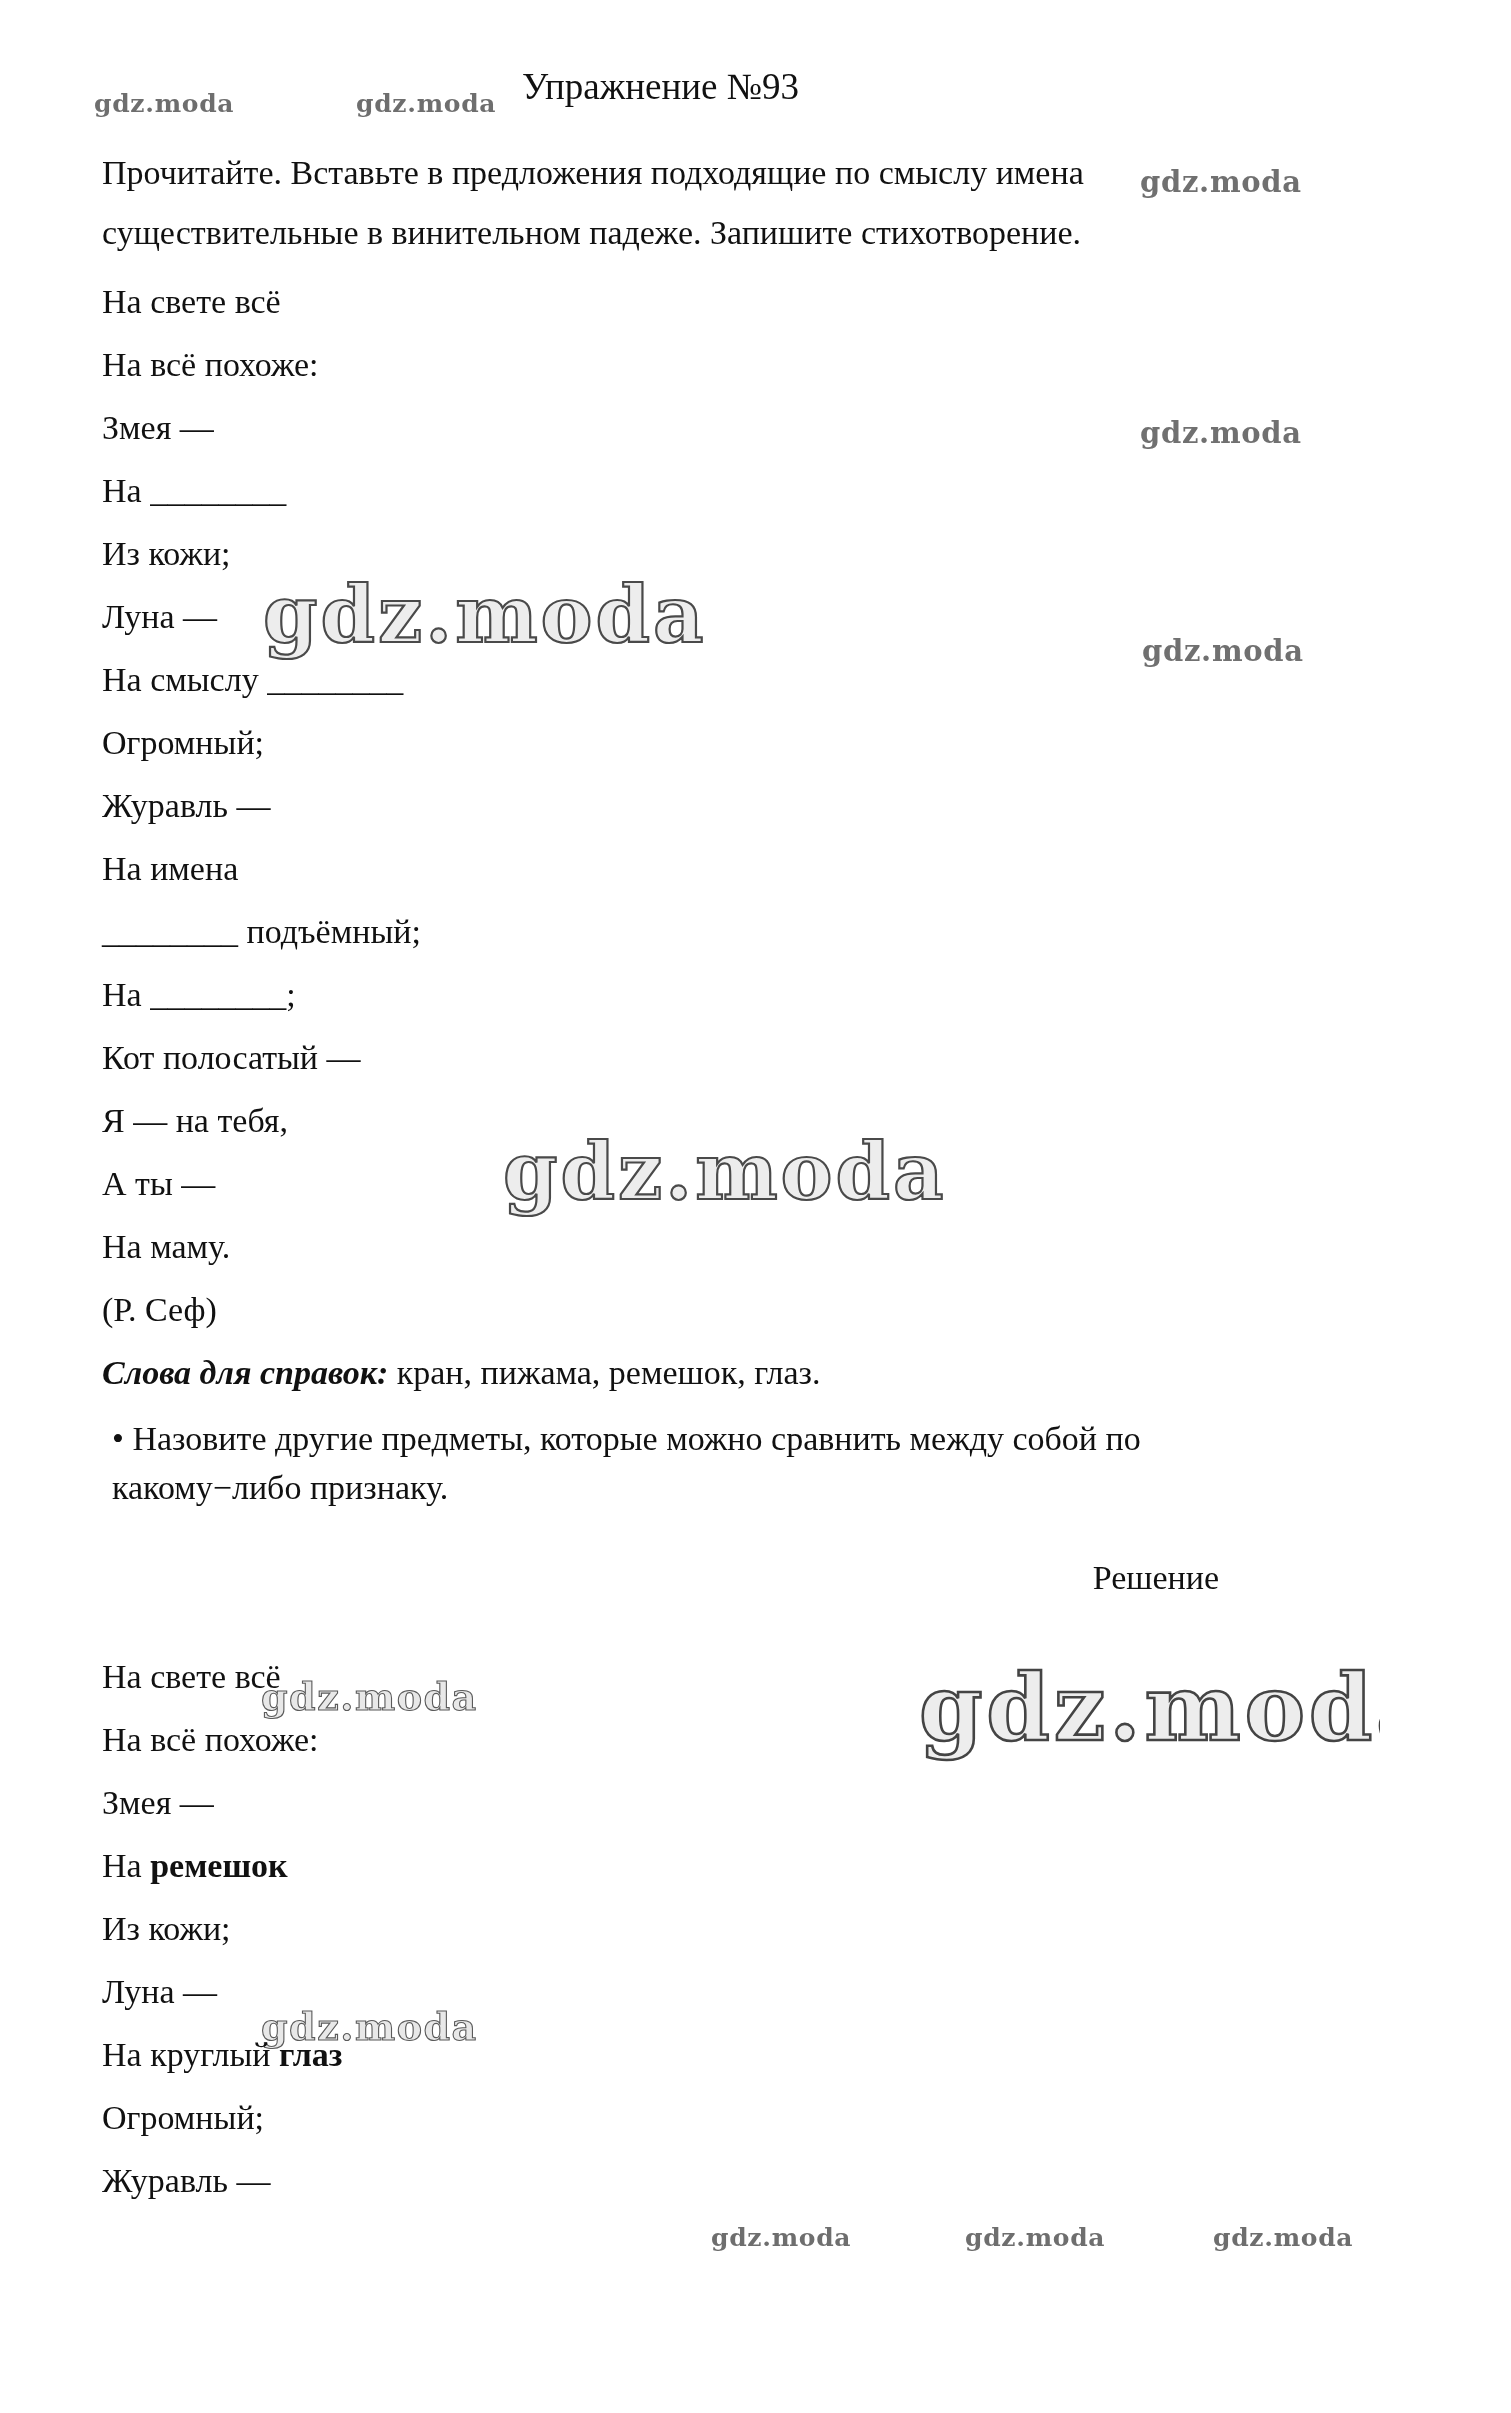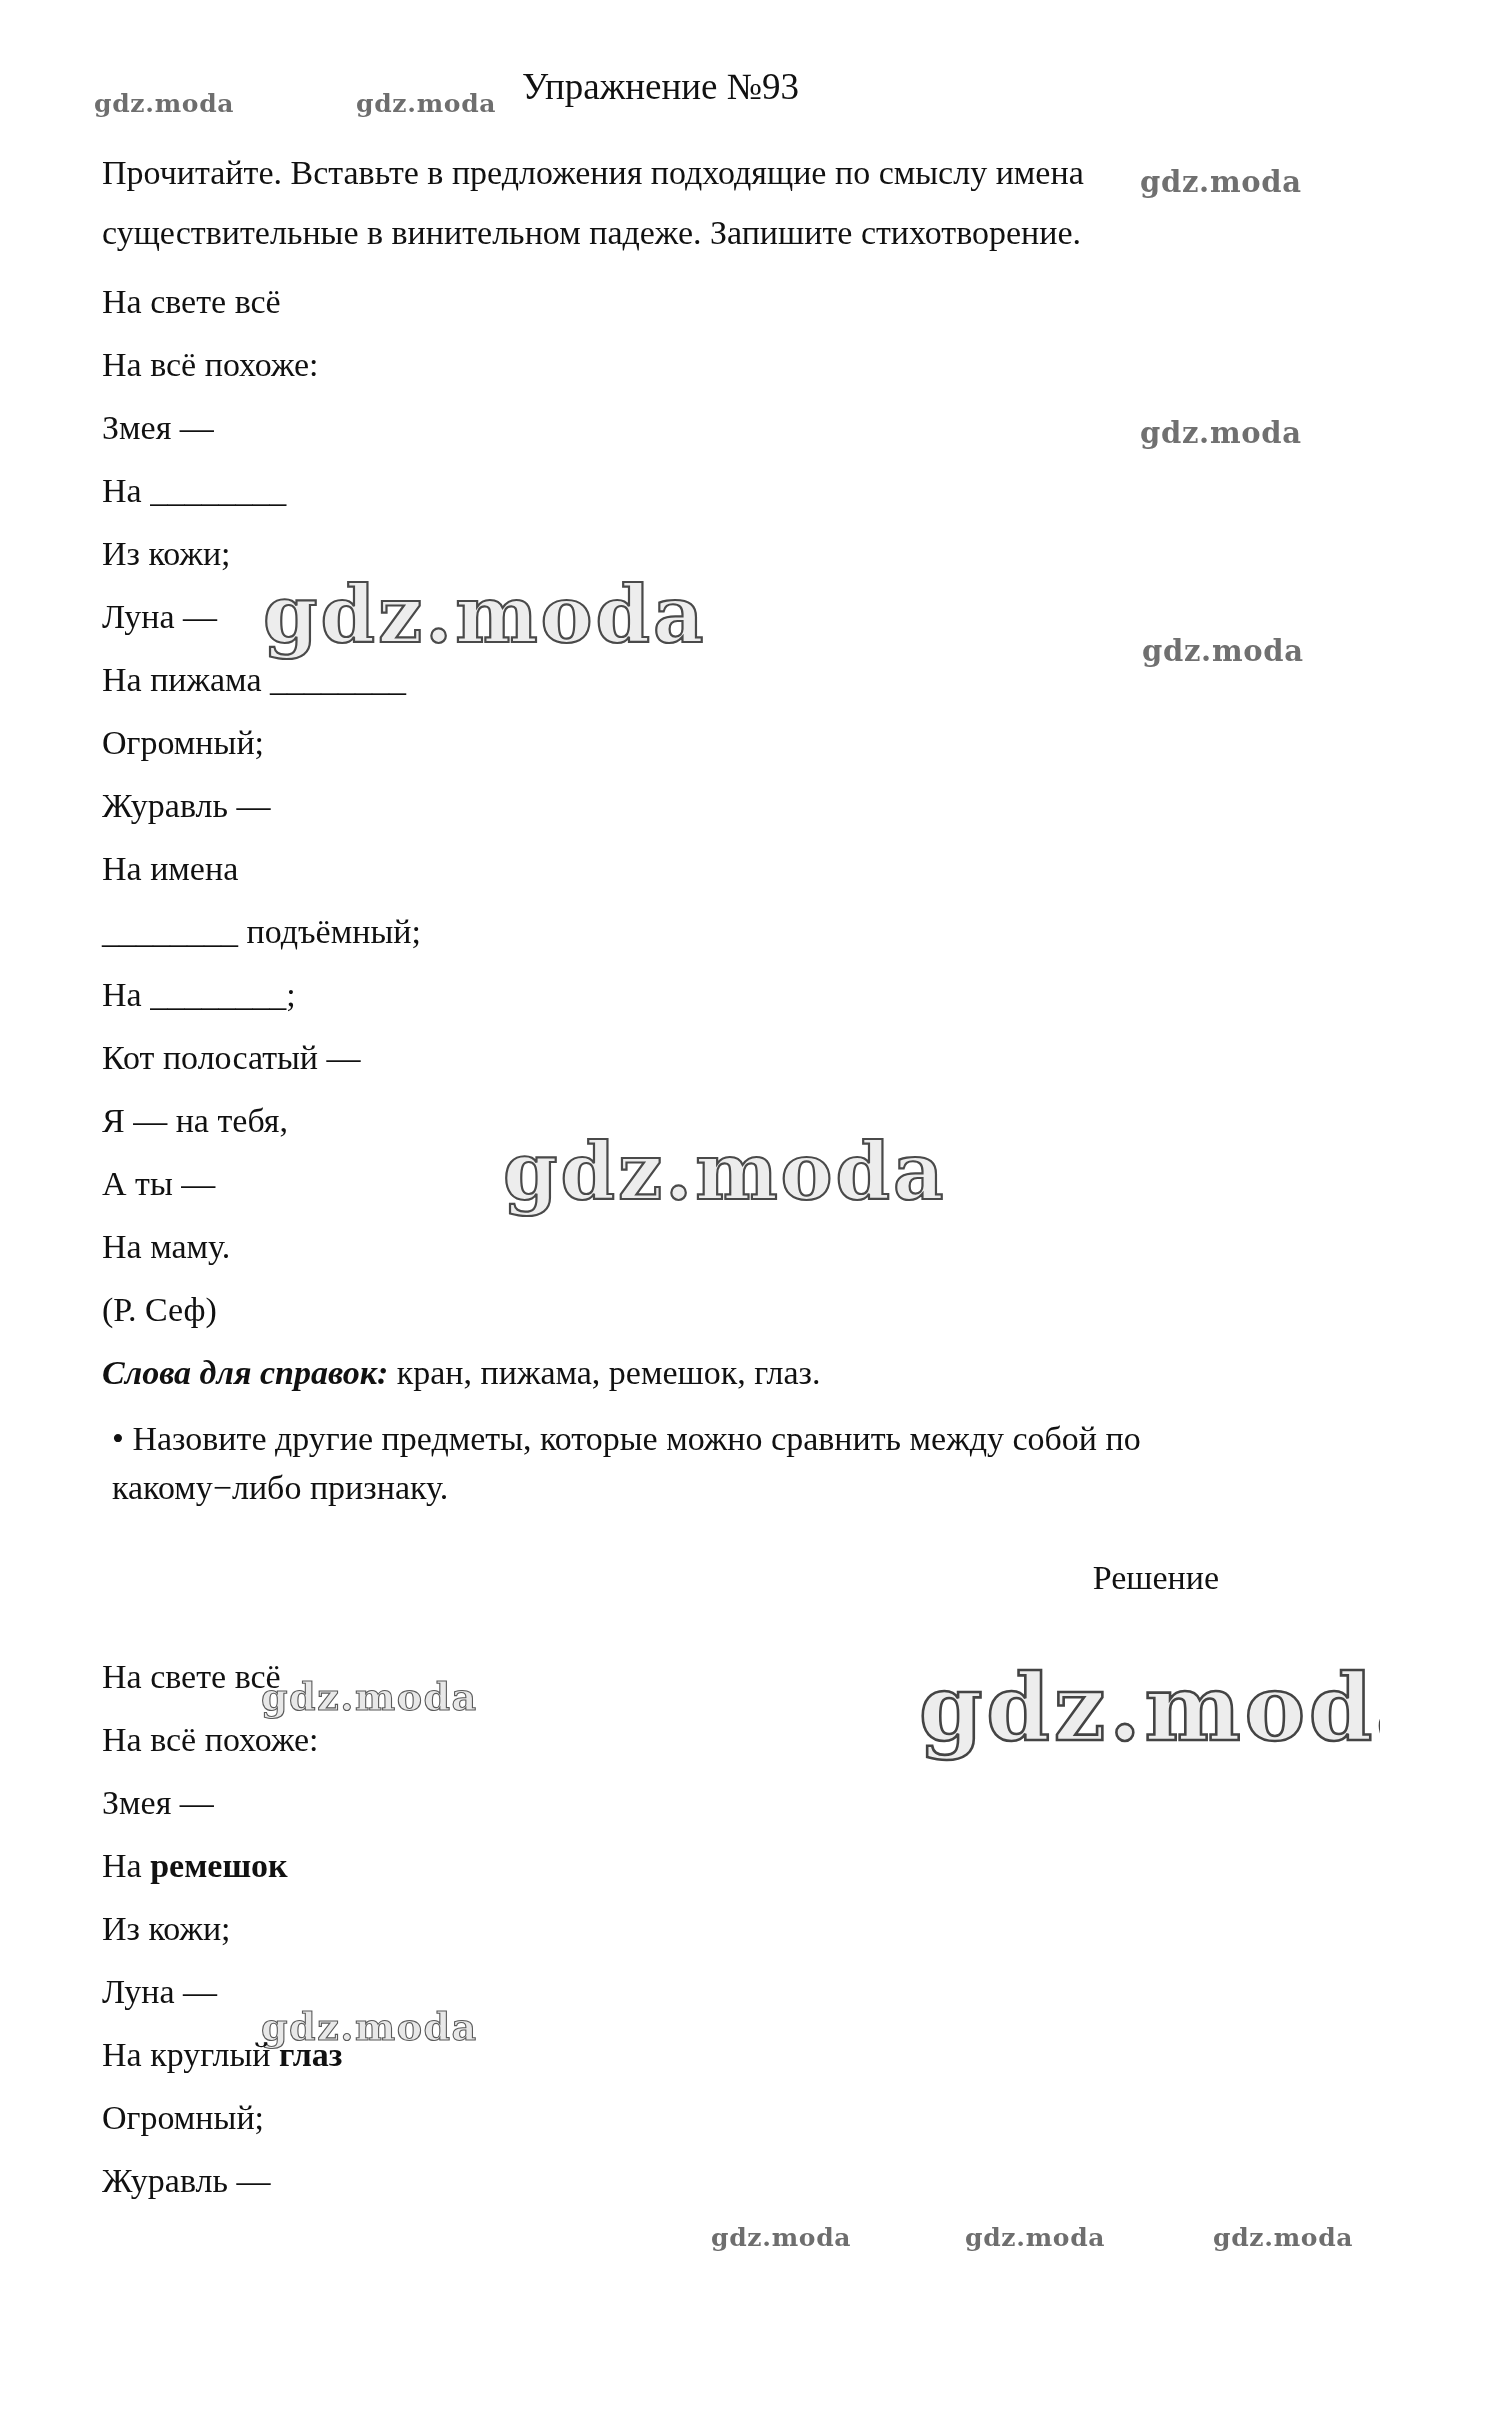--- a/index.html
+++ b/index.html
@@ -121,21 +121,21 @@
 
     <p class="instructions">Прочитайте. Вставьте в предложения подходящие по смыслу имена существительные в винительном падеже. Запишите стихотворение.</p>
 
     <div class="poem">
       <div class="line">На свете всё</div>
       <div class="line">На всё похоже:</div>
       <div class="line">Змея —</div>
       <div class="line">На ________</div>
       <div class="line">Из кожи;</div>
       <div class="line">Луна —</div>
-      <div class="line">На пижама ________</div>
+      <div class="line">На смыслу ________</div>
       <div class="line">Огромный;</div>
       <div class="line">Журавль —</div>
       <div class="line">На имена</div>
       <div class="line">________ подъёмный;</div>
       <div class="line">На ________;</div>
       <div class="line">Кот полосатый —</div>
       <div class="line">Я — на тебя,</div>
       <div class="line">А ты —</div>
       <div class="line">На маму.</div>
       <div class="line">(Р. Сеф)</div>

